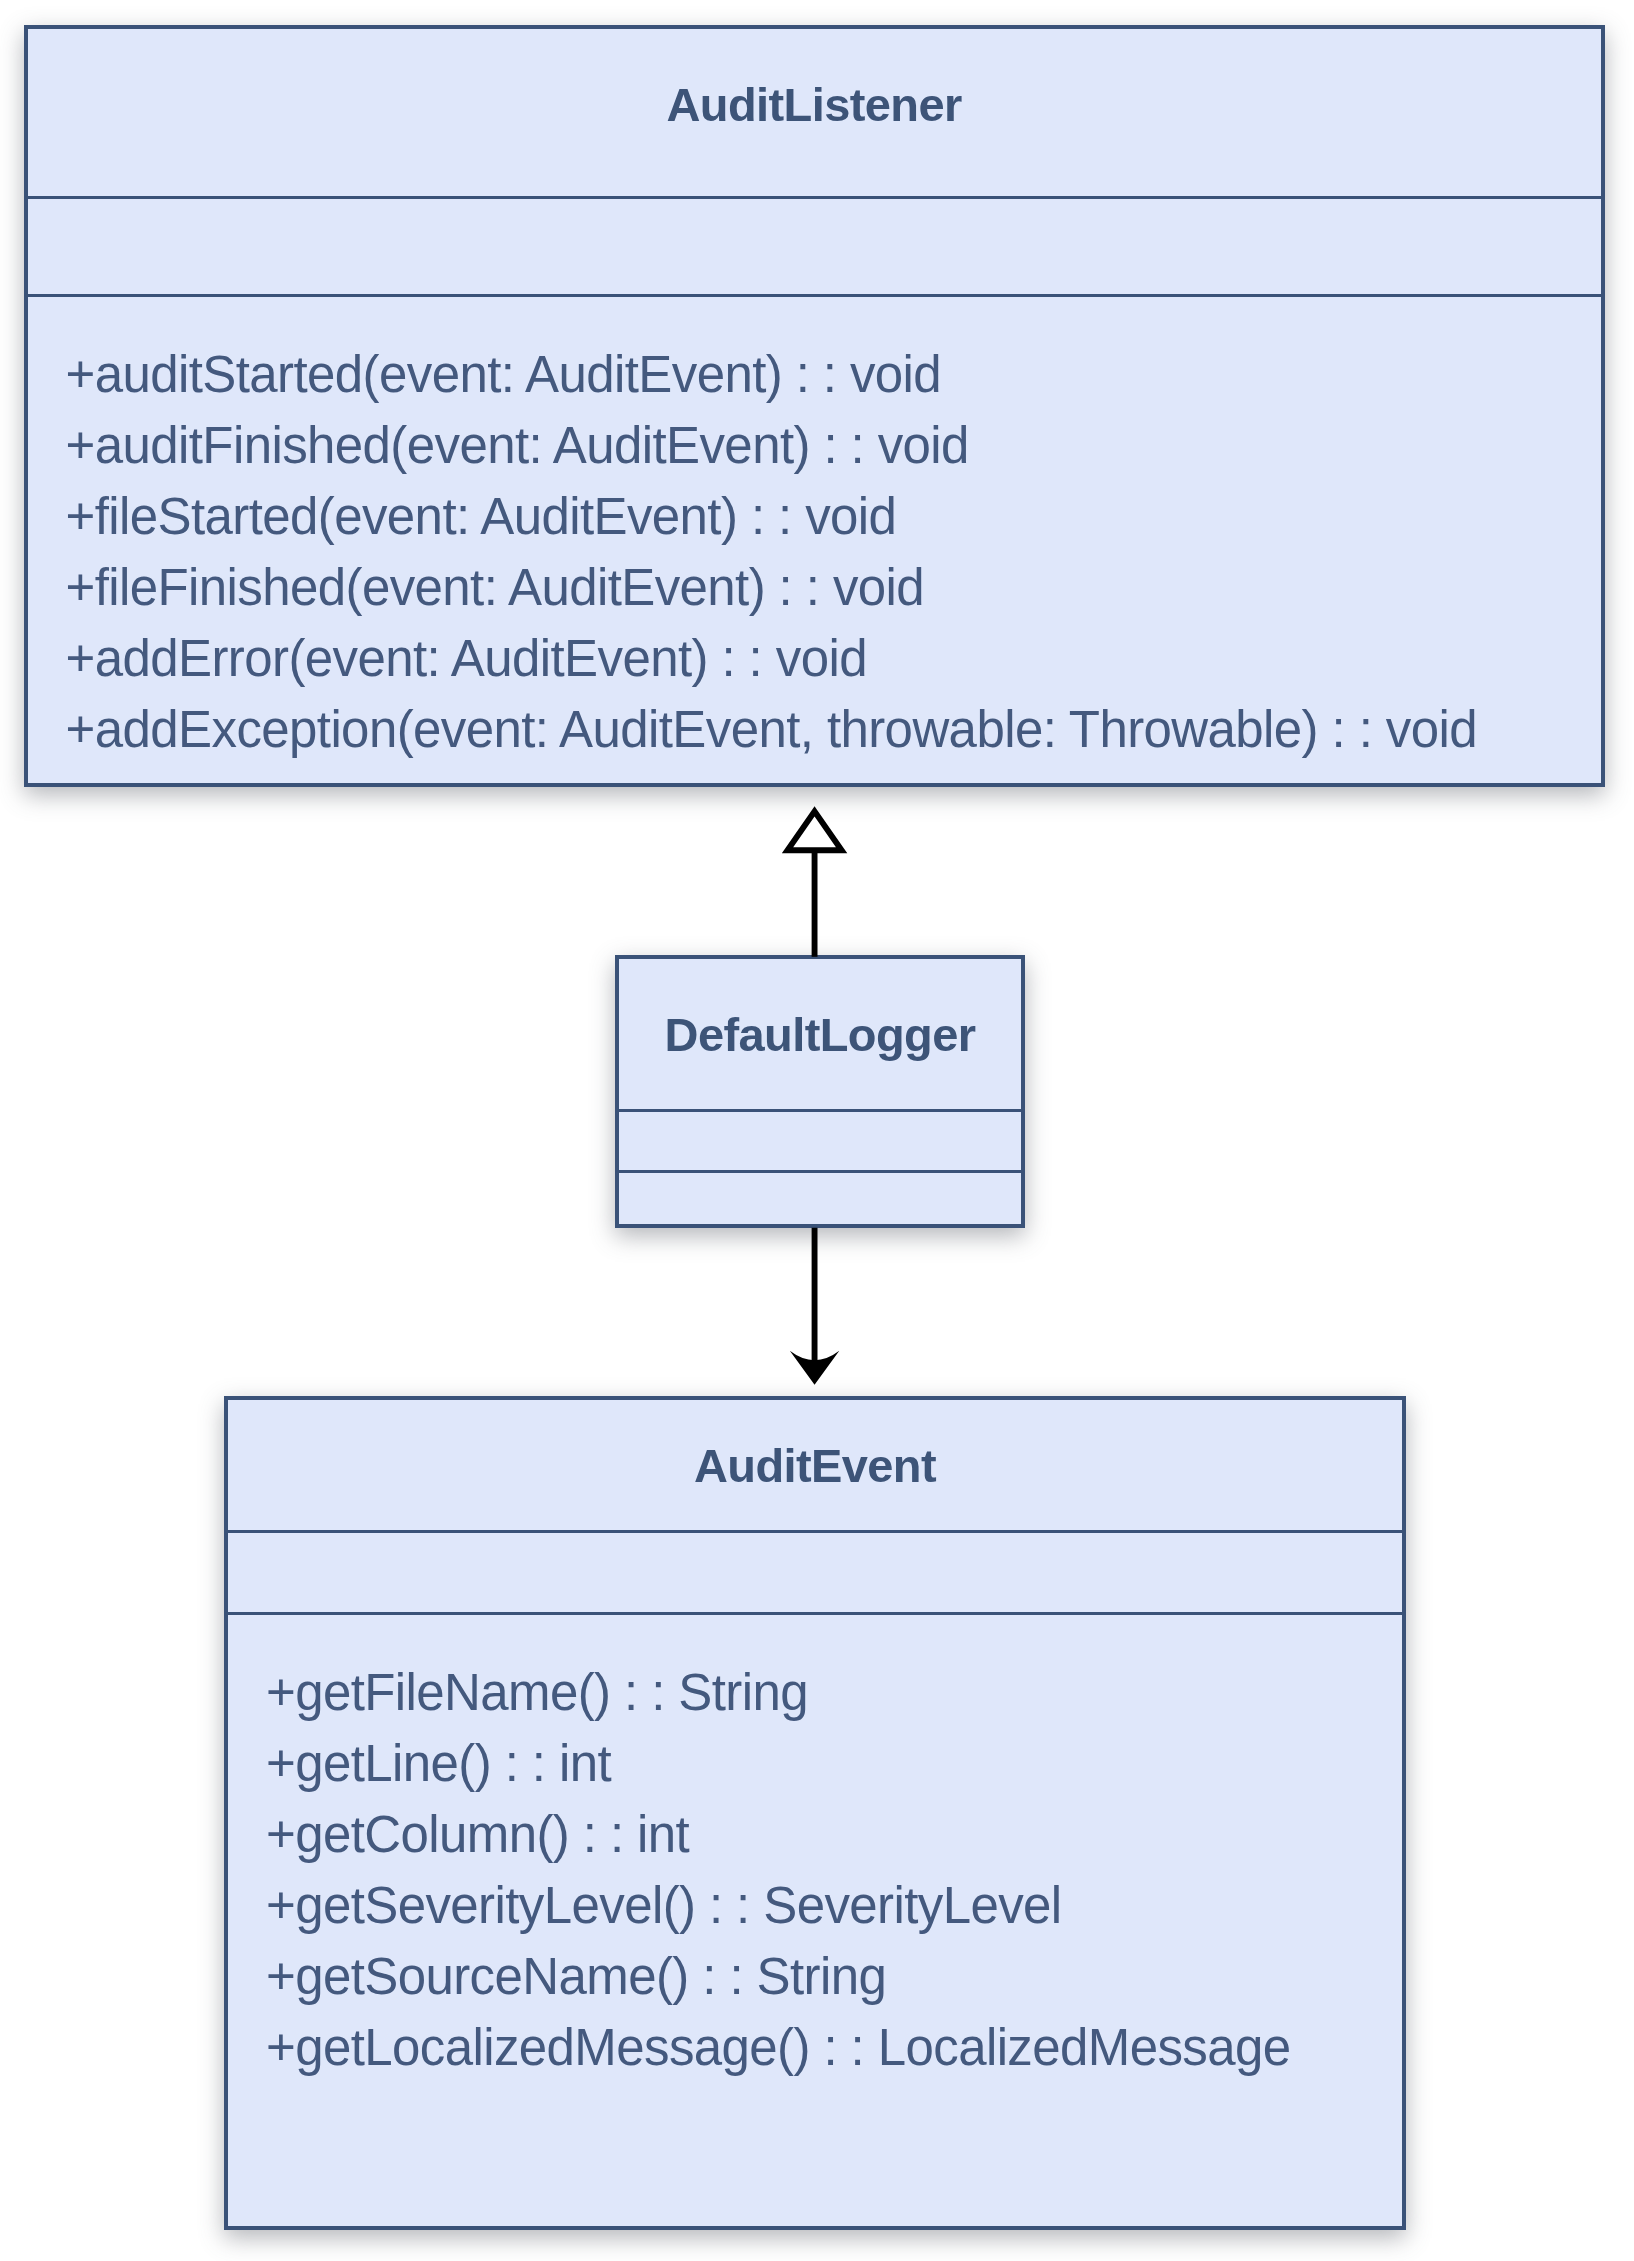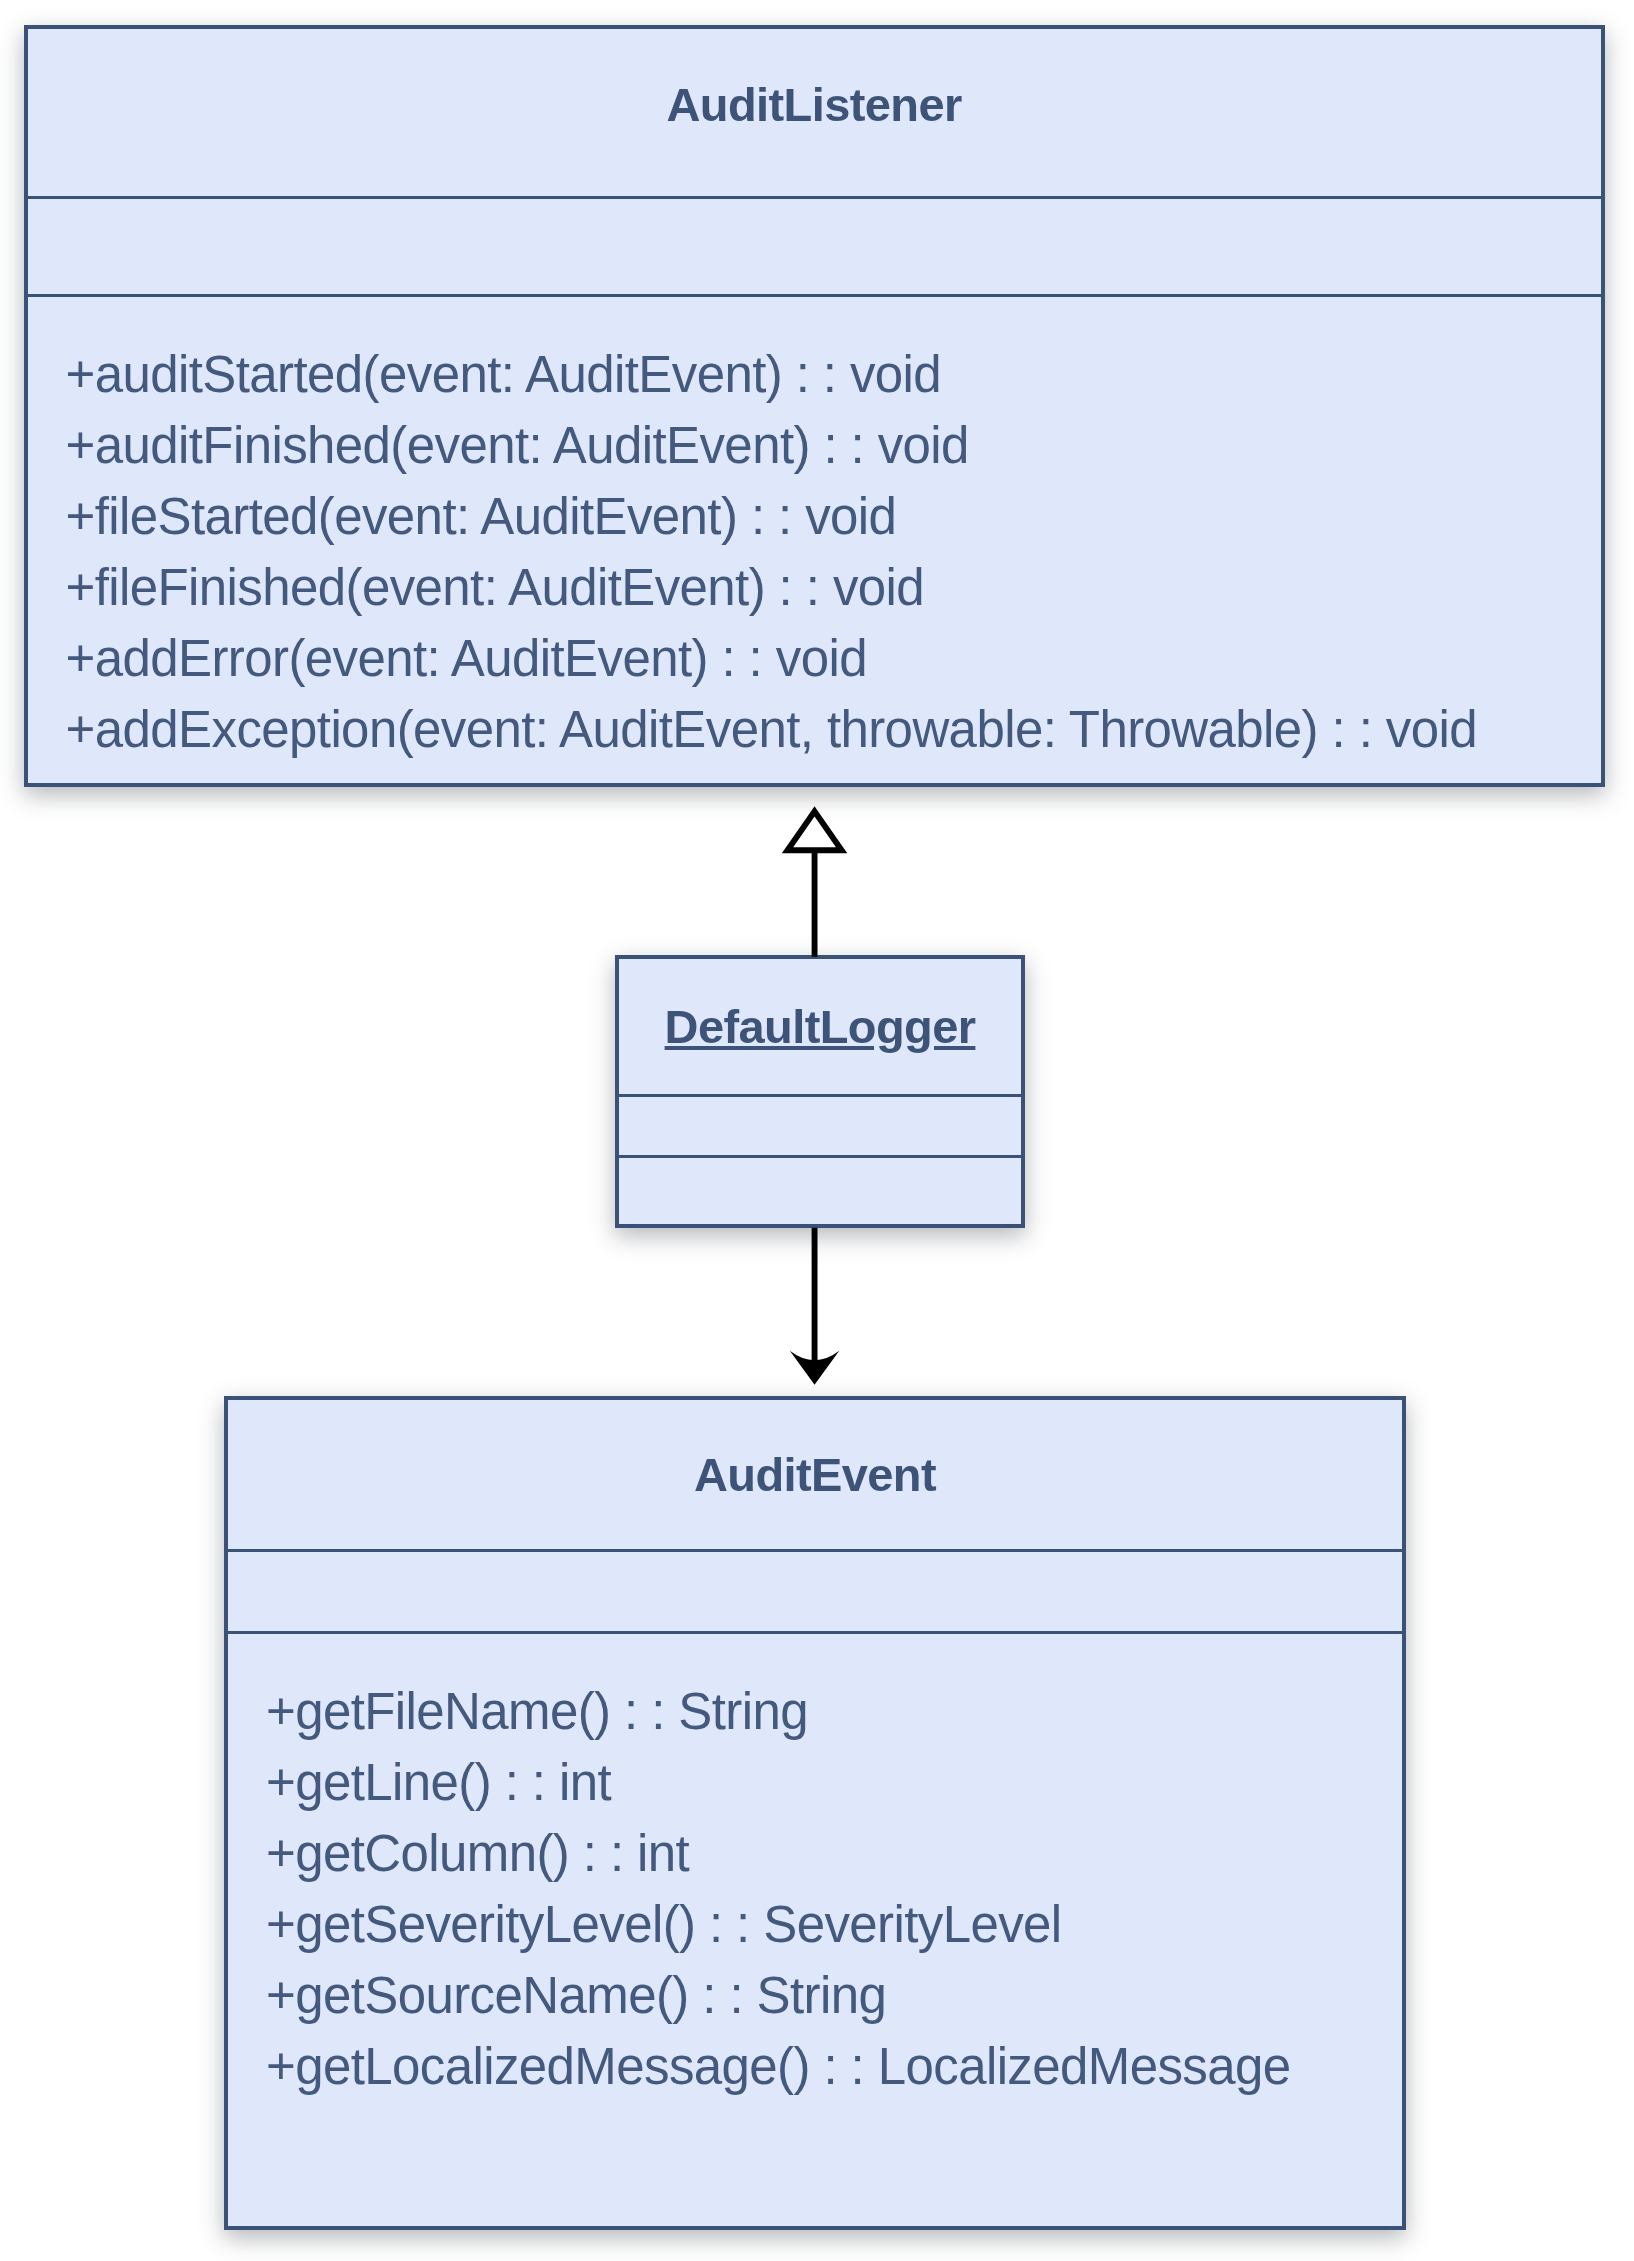--- a/index.html
+++ b/index.html
@@ -53,26 +53,26 @@
     color: #44597e;
     letter-spacing: -0.6px;
     white-space: nowrap;
   }
   
   #class-auditlistener { left: 23.6px;   top: 25px;   width: 1581px; height: 762px; gap: 17px; }
   #class-auditlistener .uml-title { height: 150px; }
   #class-auditlistener .uml-attrs { height: 81px; }
   
   #class-defaultlogger { left: 615px; top: 955px; width: 410px;  height: 273px; }
-  #class-defaultlogger .uml-title { height: 135px; text-decoration: underline; }
+  #class-defaultlogger .uml-title { height: 150px; }
   #class-defaultlogger .uml-attrs { height: 61px; }
   #class-defaultlogger .uml-methods { padding: 0; }
   
   #class-auditevent   { left: 224px;  top: 1396px; width: 1182px; height: 834px; }
-  #class-auditevent .uml-title { height: 149px; text-align: right; }
+  #class-auditevent .uml-title { height: 130px; text-align: right; }
   #class-auditevent .uml-attrs { height: 82px; }
   #connector-layer {
     position: absolute;
     left: 0; top: 0;
     width: 1635px;
     height: 2261px;
     pointer-events: none;
   }
 </style>
 </head>

